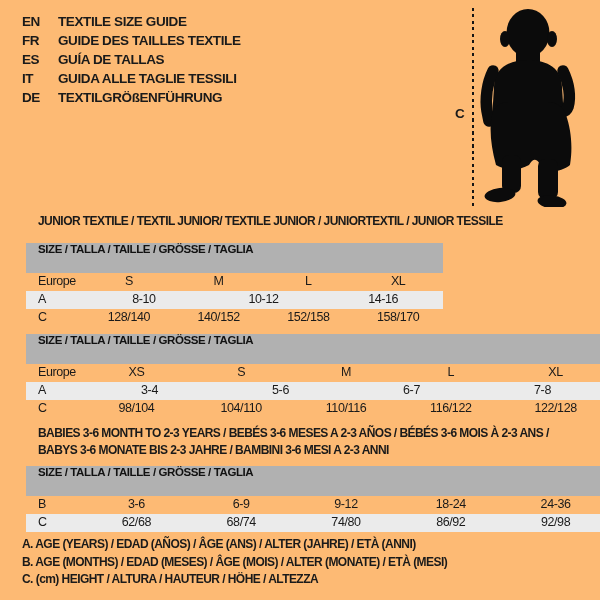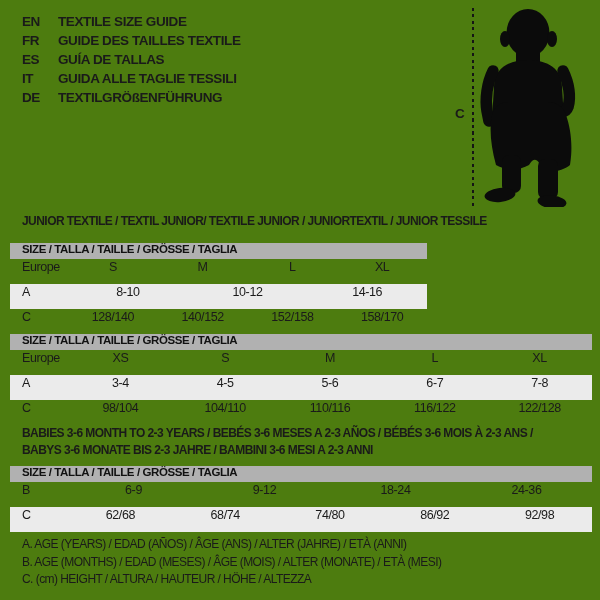--- a/index.html
+++ b/index.html
@@ -2,66 +2,66 @@
 <html><head>
 <meta charset="utf-8">
 <style>
   html,body{margin:0;padding:0;}
   body{
     width:600px;height:600px;background:#ffffff;
     font-family:"Liberation Sans", sans-serif;
     color:#1a1a1a;
     -webkit-font-smoothing:antialiased;
   }
-  .page{position:relative;width:600px;height:600px;overflow:hidden;background:#4d7c0f;}
+  .page{position:relative;width:600px;height:600px;overflow:hidden;background:#fdba74;}
 
   
   .lang-block{position:absolute;left:22px;top:12px;}
   .lang-row{display:flex;font-weight:bold;font-size:13.5px;line-height:19px;letter-spacing:-0.4px;}
   .lang-code{width:36px;flex:none;}
   .lang-label{white-space:nowrap;}
 
   
   .measure-line{
     position:absolute;left:472px;top:8px;width:2px;height:200px;
     background:repeating-linear-gradient(to bottom,#151515 0 3px,transparent 3px 6.5px);
   }
   .measure-label{position:absolute;left:455px;top:104px;font-weight:bold;font-size:13.5px;line-height:19px;}
   .silhouette{position:absolute;left:478px;top:7px;}
 
   
-  .size-section{position:absolute;left:10px;}
+  .size-section{position:absolute;left:26px;}
   #section-junior{top:214px;width:417px;}
   #section-children{top:323px;width:582px;}
   #section-babies{top:425px;width:582px;}
 
   .section-title{
     margin:0 0 0 12px;font-weight:bold;font-size:12px;line-height:14px;
     letter-spacing:-0.55px;white-space:nowrap;
   }
   .section-title .sub{font-size:9px;vertical-align:-2px;letter-spacing:-0.3px;}
   #section-babies .section-title{line-height:16.5px;}
 
   #section-junior .size-table{margin-top:15px;}
   #section-children .size-table{margin-top:11px;}
   #section-babies .size-table{margin-top:8px;}
 
   .thead{
-    background:#b1b1b1;height:16px;line-height:13.5px;
+    background:#b1b1b1;height:30px;line-height:13.5px;
     font-weight:bold;font-size:11.5px;letter-spacing:-0.4px;
     padding-left:12px;color:#111;white-space:nowrap;overflow:hidden;
   }
-  .tbody .trow{display:flex;height:25px;line-height:17.3px;font-size:12.5px;letter-spacing:-0.4px;}
+  .tbody .trow{display:flex;height:18px;line-height:17.3px;font-size:12.5px;letter-spacing:-0.4px;}
   .tbody .trow:nth-child(even){background:#ebebeb;}
   .rlabel{flex:none;width:58px;padding-left:12px;box-sizing:border-box;}
   .cell{flex:1;text-align:center;}
 
   
   .notes{position:absolute;left:22px;top:536px;}
-  .note-line{font-weight:normal;font-size:12px;line-height:17.5px;letter-spacing:-0.55px;white-space:nowrap;}
+  .note-line{font-weight:bold;font-size:12px;line-height:17.5px;letter-spacing:-0.55px;white-space:nowrap;}
 </style>
 </head>
 <body>
 
 <div class="page">
 
   <div class="lang-block">
     <div class="lang-row">
       <span class="lang-code">EN</span>
       <span class="lang-label">TEXTILE SIZE GUIDE</span>
@@ -138,21 +138,20 @@
             <span class="rlabel">Europe</span>
             <span class="cell">XS</span>
             <span class="cell">S</span>
             <span class="cell">M</span>
             <span class="cell">L</span>
             <span class="cell">XL</span>
           </div>
           <div class="trow">
             <span class="rlabel">A</span>
             <span class="cell">3-4</span>
-            <span class="cell">4-5</span>
             <span class="cell">5-6</span>
             <span class="cell">6-7</span>
             <span class="cell">7-8</span>
           </div>
           <div class="trow">
             <span class="rlabel">C</span>
             <span class="cell">98/104</span>
             <span class="cell">104/110</span>
             <span class="cell">110/116</span>
             <span class="cell">116/122</span>
@@ -165,20 +164,21 @@
   <section class="size-section" id="section-babies">
     <h2 class="section-title">
       <span style="display:block">BABIES 3-6 MONTH TO 2-3 YEARS / BEBÉS 3-6 MESES A 2-3 AÑOS / BÉBÉS 3-6 MOIS À 2-3 ANS /</span>
       <span style="display:block">BABYS 3-6 MONATE BIS 2-3 JAHRE / BAMBINI 3-6 MESI A 2-3 ANNI</span>
     </h2>
     <div class="size-table">
       <div class="thead">SIZE / TALLA / TAILLE / GRÖSSE / TAGLIA</div>
       <div class="tbody">
           <div class="trow">
             <span class="rlabel">B</span>
+            <span class="cell">3-6</span>
             <span class="cell">6-9</span>
             <span class="cell">9-12</span>
             <span class="cell">18-24</span>
             <span class="cell">24-36</span>
           </div>
           <div class="trow">
             <span class="rlabel">C</span>
             <span class="cell">62/68</span>
             <span class="cell">68/74</span>
             <span class="cell">74/80</span>

